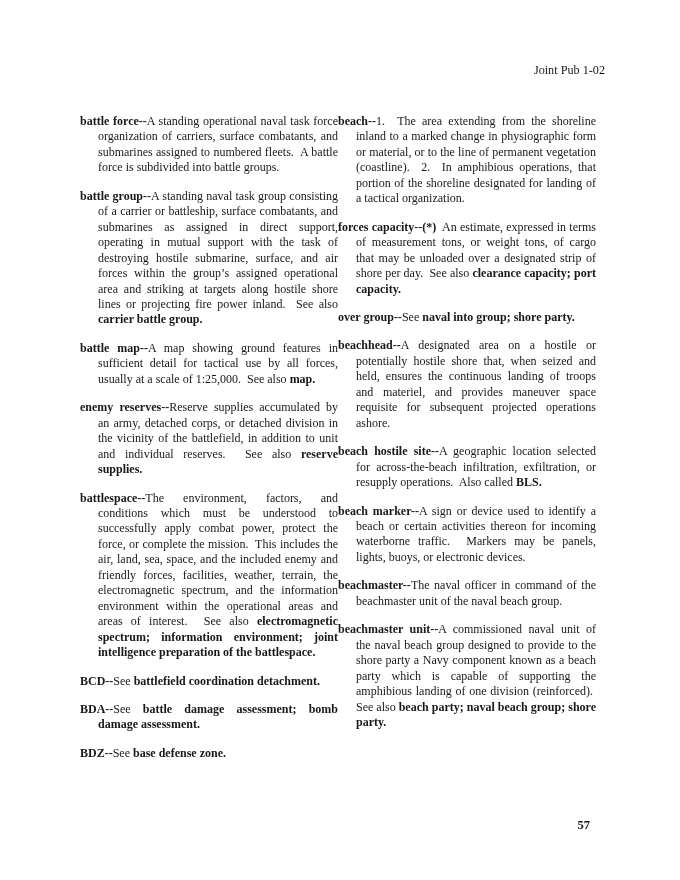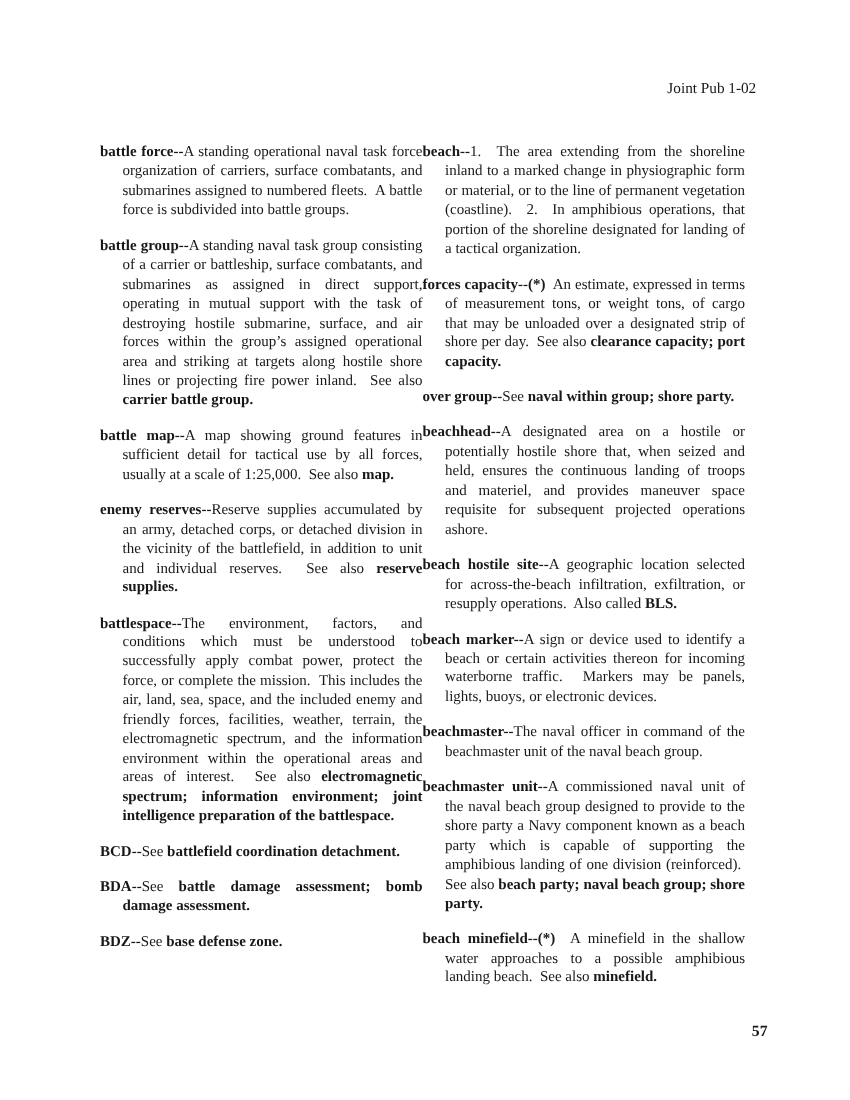--- a/index.html
+++ b/index.html
@@ -46,21 +46,21 @@
     text-align: justify;
     padding-left: 18px;
     text-indent: -18px;
   }
   .entry b {
     font-weight: bold;
   }
   .page-number {
     position: absolute;
     top: 818px;
-    right: 66px;
+    right: 90px;
     font-weight: bold;
     font-size: 12.6px;
   }
 </style>
 </head>
 <body>
 
 <div class="page">
 
   <div class="header">
@@ -74,25 +74,24 @@
         <p class="entry"><b>battle map--</b><span>A map showing ground features in sufficient detail for tactical use by all forces, usually at a scale of 1:25,000.&nbsp; See also </span><b>map.</b></p>
         <p class="entry"><b>enemy reserves--</b><span>Reserve supplies accumulated by an army, detached corps, or detached division in the vicinity of the battlefield, in addition to unit and individual reserves.&nbsp; See also </span><b>reserve supplies.</b></p>
         <p class="entry"><b>battlespace--</b><span>The environment, factors, and conditions which must be understood to successfully apply combat power, protect the force, or complete the mission.&nbsp; This includes the air, land, sea, space, and the included enemy and friendly forces, facilities, weather, terrain, the electromagnetic spectrum, and the information environment within the operational areas and areas of interest.&nbsp; See also </span><b>electromagnetic spectrum; information environment; joint intelligence preparation of the battlespace.</b></p>
         <p class="entry"><b>BCD--</b><span>See </span><b>battlefield coordination detachment.</b></p>
         <p class="entry"><b>BDA--</b><span>See </span><b>battle damage assessment; bomb damage assessment.</b></p>
         <p class="entry"><b>BDZ--</b><span>See </span><b>base defense zone.</b></p>
       </div>
     <div class="col">
         <p class="entry"><b>beach--</b><span>1.&nbsp; The area extending from the shoreline inland to a marked change in physiographic form or material, or to the line of permanent vegetation (coastline).&nbsp; 2.&nbsp; In amphibious operations, that portion of the shoreline designated for landing of a tactical organization.</span></p>
         <p class="entry"><b>forces capacity--(*)</b><span>&nbsp; An estimate, expressed in terms of measurement tons, or weight tons, of cargo that may be unloaded over a designated strip of shore per day.&nbsp; See also </span><b>clearance capacity; port capacity.</b></p>
-        <p class="entry"><b>over group--</b><span>See </span><b>naval within group; shore party.</b></p>
+        <p class="entry"><b>over group--</b><span>See </span><b>naval into group; shore party.</b></p>
         <p class="entry"><b>beachhead--</b><span>A designated area on a hostile or potentially hostile shore that, when seized and held, ensures the continuous landing of troops and materiel, and provides maneuver space requisite for subsequent projected operations ashore.</span></p>
         <p class="entry"><b>beach hostile site--</b><span>A geographic location selected for across-the-beach infiltration, exfiltration, or resupply operations.&nbsp; Also called </span><b>BLS.</b></p>
         <p class="entry"><b>beach marker--</b><span>A sign or device used to identify a beach or certain activities thereon for incoming waterborne traffic.&nbsp; Markers may be panels, lights, buoys, or electronic devices.</span></p>
         <p class="entry"><b>beachmaster--</b><span>The naval officer in command of the beachmaster unit of the naval beach group.</span></p>
         <p class="entry"><b>beachmaster unit--</b><span>A commissioned naval unit of the naval beach group designed to provide to the shore party a Navy component known as a beach party which is capable of supporting the amphibious landing of one division (reinforced).&nbsp; See also </span><b>beach party; naval beach group; shore party.</b></p>
-        <p class="entry"><b>beach minefield--(*)</b><span>&nbsp; A minefield in the shallow water approaches to a possible amphibious landing beach.&nbsp; See also </span><b>minefield.</b></p>
       </div>
   </div>
 
   <div class="page-number">57</div>
 
 </div>
 
 </body></html>

